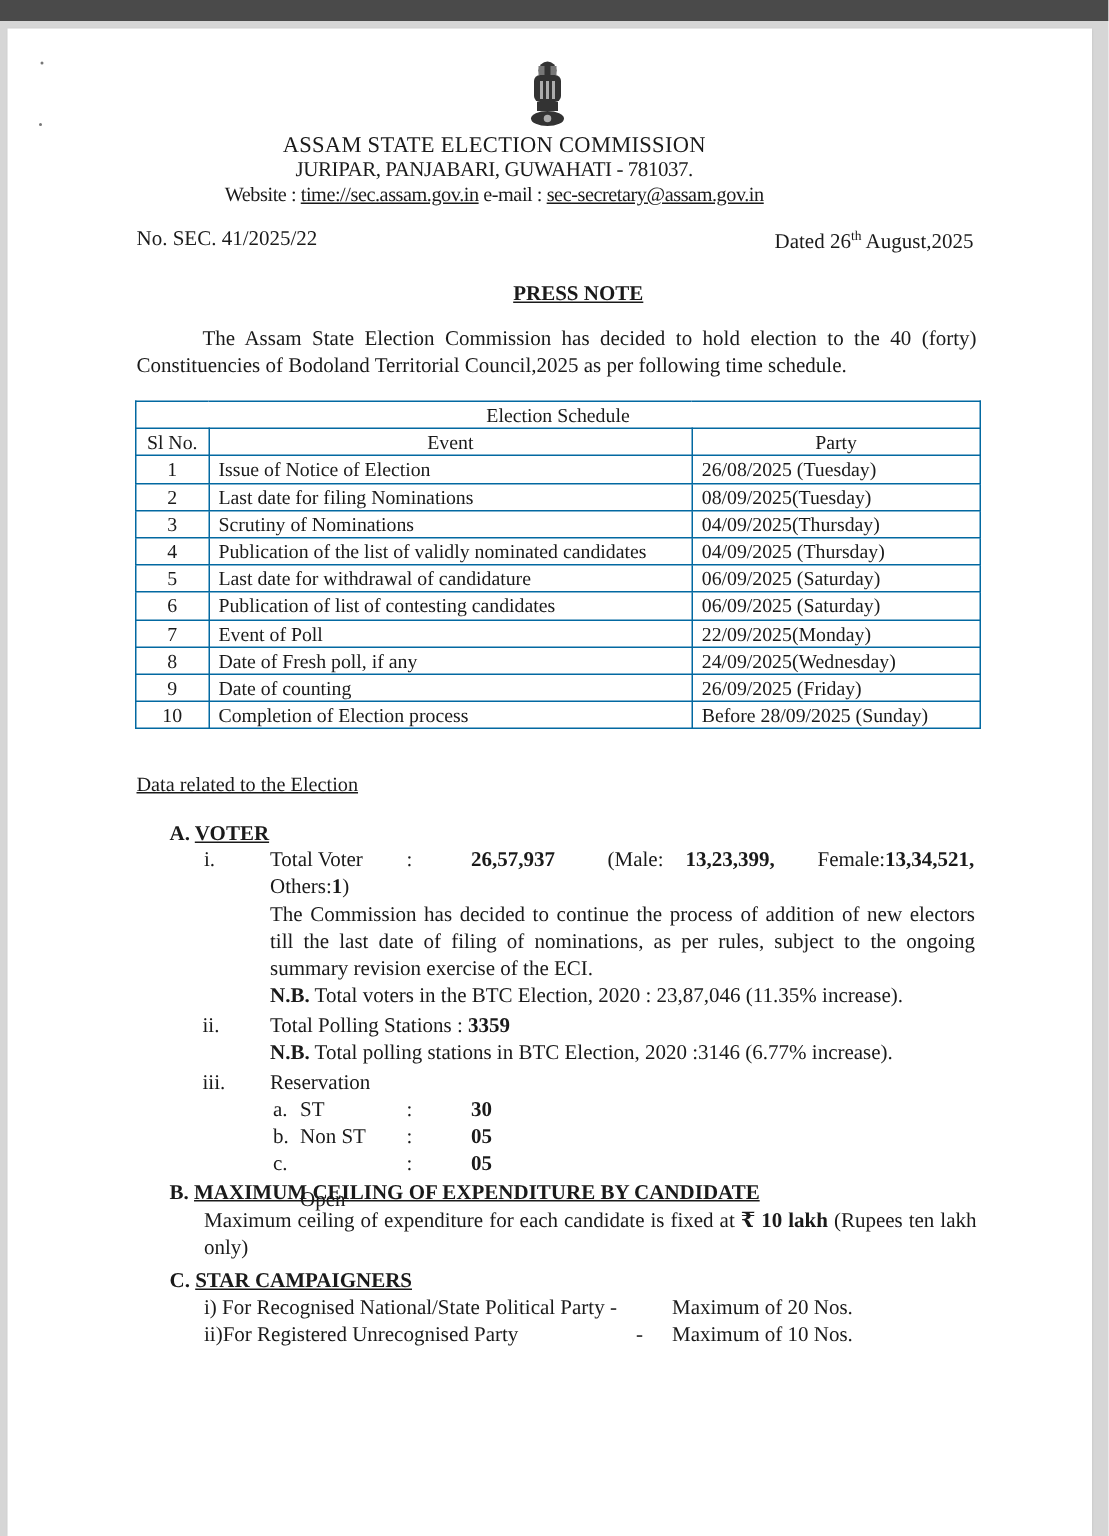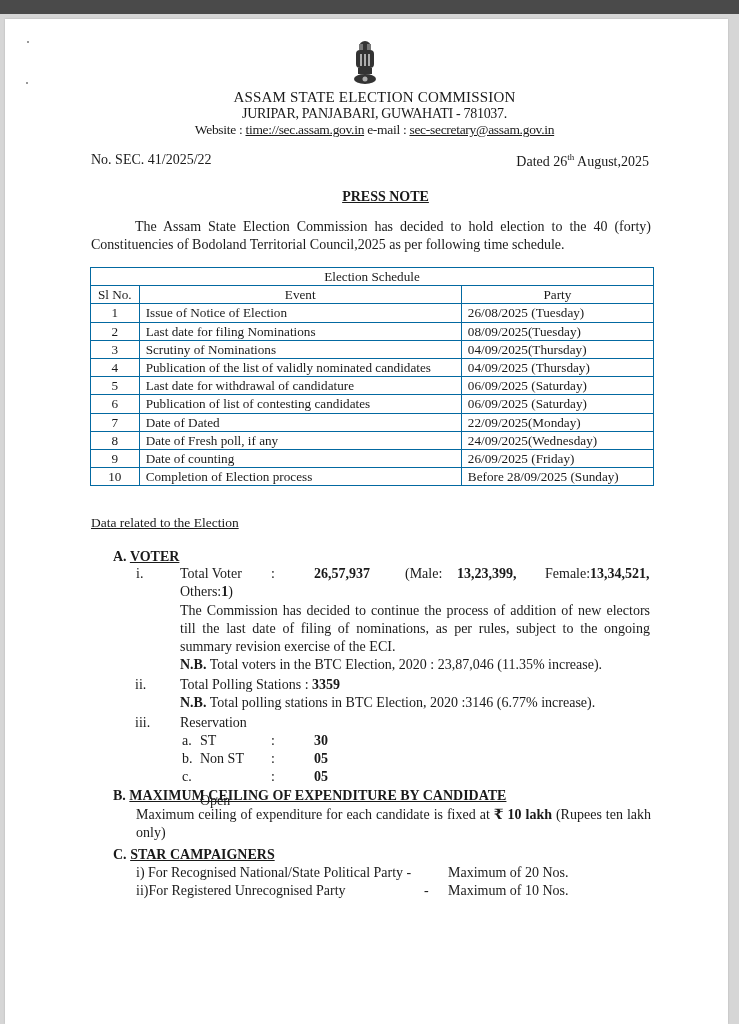--- a/index.html
+++ b/index.html
@@ -15,21 +15,21 @@
     background: #4a4a4a;
   }
   .sheet {
     position: absolute; left: 5px; top: 19px; width: 723px; height: 1005px;
     background: #ffffff;
     box-shadow: 0 0 2px rgba(0,0,0,0.15);
   }
   .speck { position: absolute; width: 2px; height: 2px; background: #777; border-radius: 1px; }
 
   .emblem { position: absolute; left: 347px; top: 38px; width: 36px; height: 48px; }
-  .hdr { position: absolute; left: 0; width: 659px; text-align: center; padding-left: 45px; }
+  .hdr { position: absolute; left: 0; width: 659px; text-align: center; }
   .hdr-title { top: 89px; font-size: 15px; letter-spacing: 0.2px; }
   .hdr-addr { top: 106px; font-size: 14px; letter-spacing: -0.3px; }
   .hdr-web { top: 122px; font-size: 13.5px; letter-spacing: -0.3px; }
   .hdr-web .link { text-decoration: underline; }
 
   .refno { position: absolute; left: 91px; top: 152px; font-size: 14px; }
   .dated { position: absolute; right: 90px; top: 152px; font-size: 14px; }
   .dated sup { font-size: 9px; }
 
   .press { position: absolute; left: 0; width: 739px; top: 189px; text-align: center;
@@ -141,21 +141,21 @@
         <td class="c2">Last date for withdrawal of candidature</td>
         <td class="c3">06/09/2025 (Saturday)</td>
       </tr>
       <tr>
         <td class="c1">6</td>
         <td class="c2">Publication of list of contesting candidates</td>
         <td class="c3">06/09/2025 (Saturday)</td>
       </tr>
       <tr>
         <td class="c1">7</td>
-        <td class="c2">Date of Dated</td>
+        <td class="c2">Event of Poll</td>
         <td class="c3">22/09/2025(Monday)</td>
       </tr>
       <tr>
         <td class="c1">8</td>
         <td class="c2">Date of Fresh poll, if any</td>
         <td class="c3">24/09/2025(Wednesday)</td>
       </tr>
       <tr>
         <td class="c1">9</td>
         <td class="c2">Date of counting</td>

